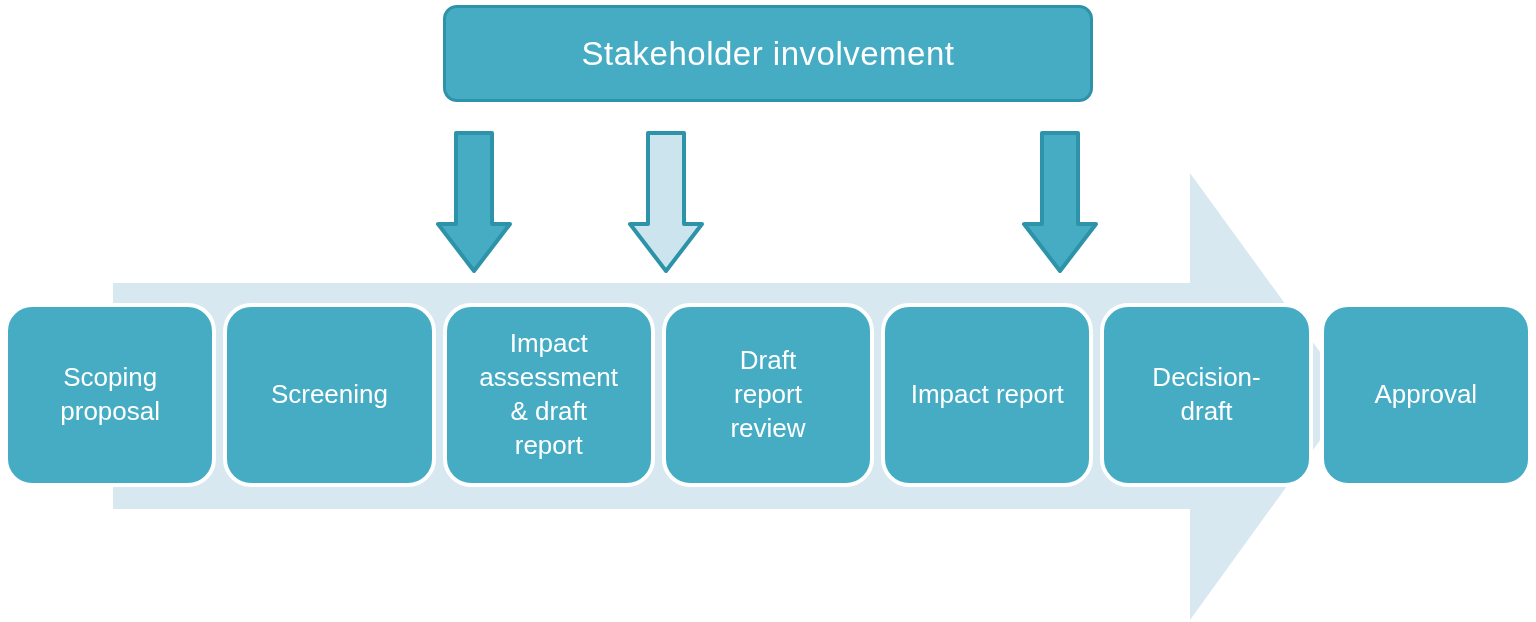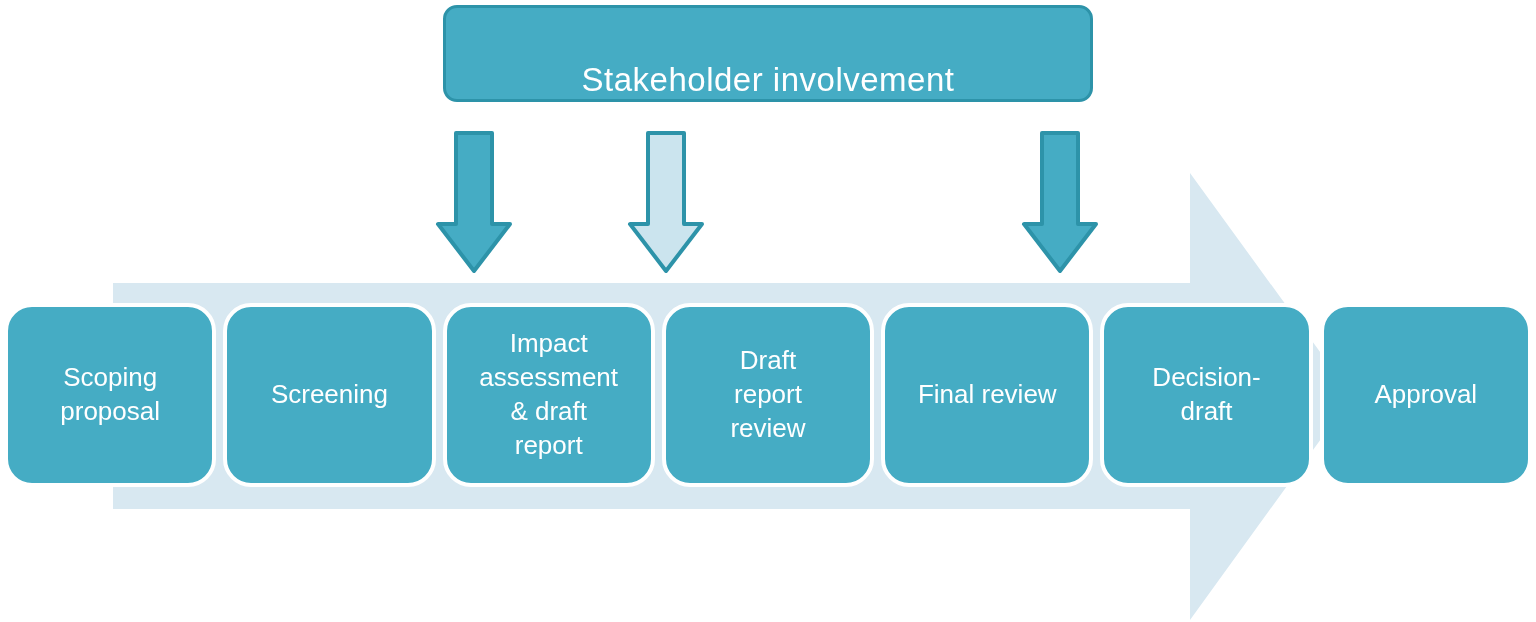--- a/index.html
+++ b/index.html
@@ -27,21 +27,21 @@
   
   .title-box {
     position: absolute;
     left: 443px; top: 5px;
     width: 650px; height: 97px;
     background: var(--teal);
     border: 3px solid var(--teal-border);
     border-radius: 14px;
     box-sizing: border-box;
     display: flex;
-    align-items: flex-end;
+    align-items: center;
     justify-content: center;
     color: #ffffff;
     font-size: 33px;
     letter-spacing: 0.5px;
     z-index: 2;
   }
 
   
   .down-arrow {
     position: absolute;
@@ -125,21 +125,21 @@
 assessment
 &amp; draft
 report</span>
     </div>
     <div class="step-box">
       <span>Draft
 report
 review</span>
     </div>
     <div class="step-box">
-      <span>Final review</span>
+      <span>Impact report</span>
     </div>
     <div class="step-box">
       <span>Decision-
 draft</span>
     </div>
     <div class="step-box">
       <span>Approval</span>
     </div>
   </div>
 

